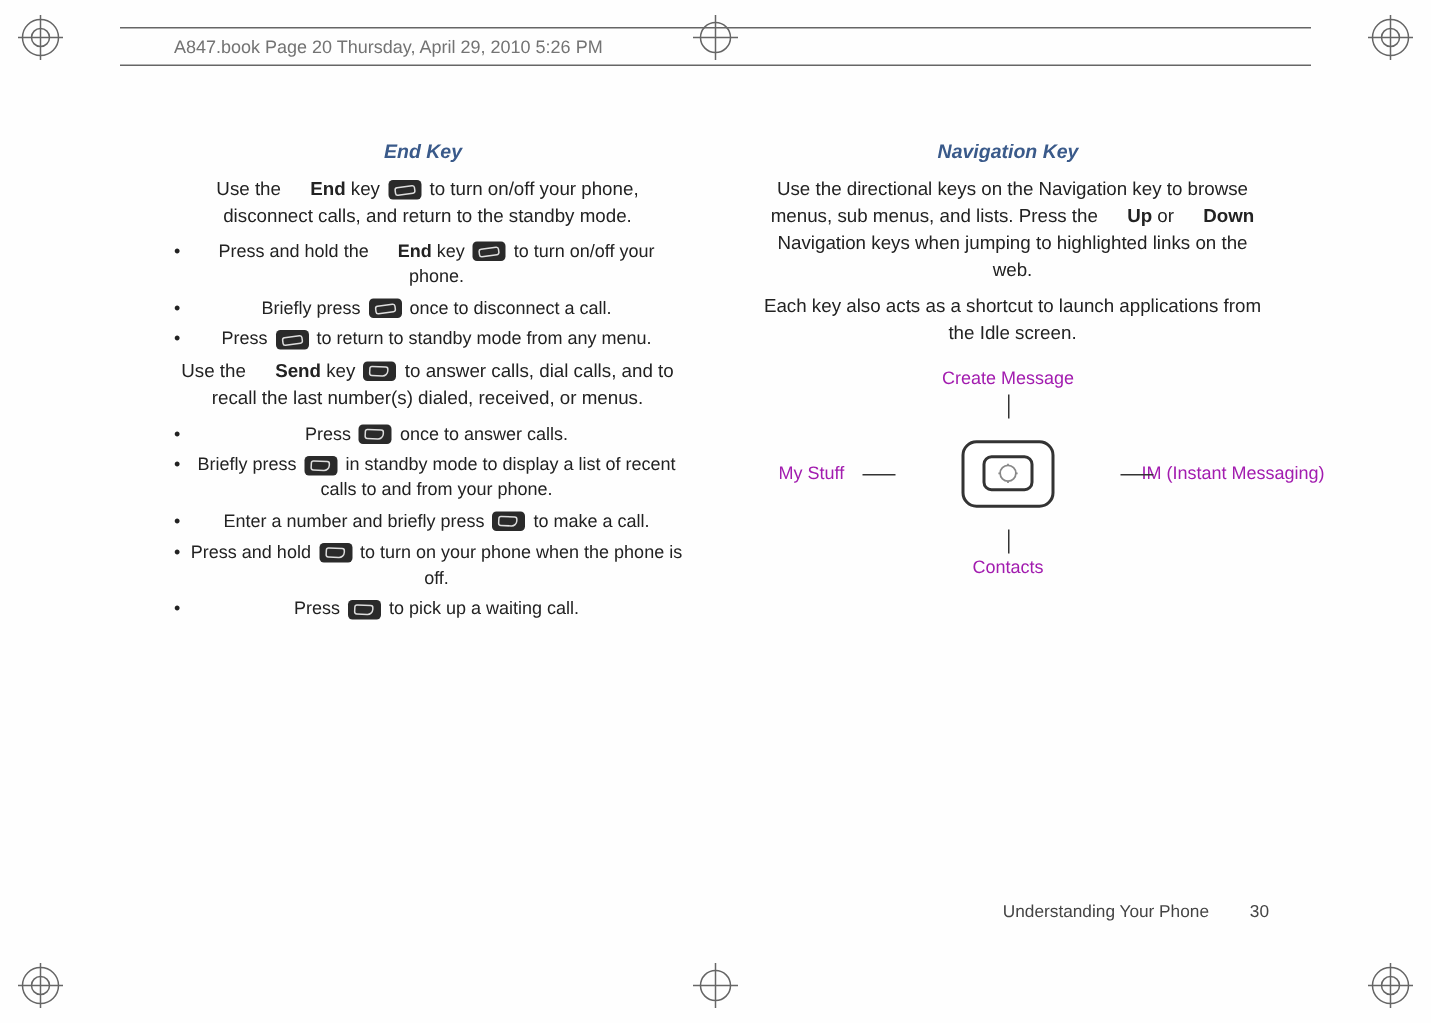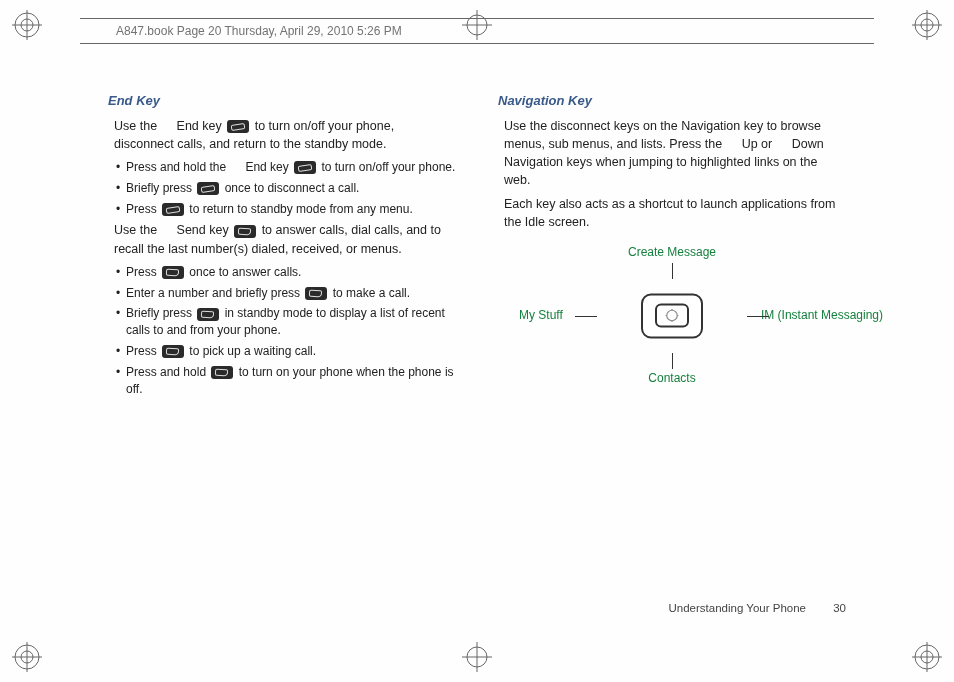--- a/index.html
+++ b/index.html
@@ -45,20 +45,21 @@
       color: #737373;
     }
     .content {
       position: absolute;
       top: 88px;
       left: 108px;
       right: 108px;
       bottom: 100px;
       display: flex;
       gap: 42px;
+      text-align: center;
     }
     .column {
       flex: 1;
       font-size: 12.5px;
       line-height: 1.45;
       color: #222;
     }
     .section-heading {
       font-style: italic;
       font-weight: bold;
@@ -114,21 +115,21 @@
       position: absolute;
       left: 4px;
       top: 3px;
       width: 11px;
       height: 5px;
       border: 1px solid #ddd;
       border-radius: 2px 2px 4px 2px;
       transform: rotate(3deg);
     }
     b.inline {
-      font-weight: normal;
+      font-weight: bold;
       padding-left: 16px;
     }
     .nav-diagram {
       position: relative;
       width: 250px;
       height: 140px;
       margin: 14px auto 0;
     }
     .nav-center {
       position: absolute;
@@ -151,21 +152,21 @@
       border-radius: 6px;
       display: flex;
       align-items: center;
       justify-content: center;
       font-size: 10px;
       color: #666;
     }
     .nav-label {
       position: absolute;
       font-size: 12px;
-      color: #15803d;
+      color: #a21caf;
       white-space: nowrap;
     }
     .nav-top { top: -2px; left: 50%; transform: translateX(-50%); }
     .nav-bottom { bottom: -2px; left: 50%; transform: translateX(-50%); }
     .nav-left { left: -28px; top: 50%; transform: translateY(-50%); }
     .nav-right { right: -86px; top: 50%; transform: translateY(-50%); }
     .nav-line {
       position: absolute;
       background: #333;
     }
@@ -249,31 +250,31 @@
       <li><span>Press and hold the </span><b class="inline">End</b><span> key </span><span class="key-icon end"></span><span> to turn on/off your phone.</span></li>
       <li><span>Briefly press </span><span class="key-icon end"></span><span> once to disconnect a call.</span></li>
       <li><span>Press </span><span class="key-icon end"></span><span> to return to standby mode from any menu.</span></li>
     </ul>
 
     <p class="para">
       <span>Use the </span><b class="inline">Send</b><span> key </span><span class="key-icon send"></span><span> to answer calls, dial calls, and to recall the last number(s) dialed, received, or menus.</span>
     </p>
     <ul class="bullet-list">
       <li><span>Press </span><span class="key-icon send"></span><span> once to answer calls.</span></li>
+      <li><span>Briefly press </span><span class="key-icon send"></span><span> in standby mode to display a list of recent calls to and from your phone.</span></li>
       <li><span>Enter a number and briefly press </span><span class="key-icon send"></span><span> to make a call.</span></li>
-      <li><span>Briefly press </span><span class="key-icon send"></span><span> in standby mode to display a list of recent calls to and from your phone.</span></li>
+      <li><span>Press and hold </span><span class="key-icon send"></span><span> to turn on your phone when the phone is off.</span></li>
       <li><span>Press </span><span class="key-icon send"></span><span> to pick up a waiting call.</span></li>
-      <li><span>Press and hold </span><span class="key-icon send"></span><span> to turn on your phone when the phone is off.</span></li>
     </ul>
   </div>
 
   <div class="column">
     <div class="section-heading">Navigation Key</div>
     <p class="para">
-      <span>Use the disconnect keys on the Navigation key to browse menus, sub menus, and lists. Press the </span><b class="inline">Up</b><span> or </span><b class="inline">Down</b><span> Navigation keys when jumping to highlighted links on the web.</span>
+      <span>Use the directional keys on the Navigation key to browse menus, sub menus, and lists. Press the </span><b class="inline">Up</b><span> or </span><b class="inline">Down</b><span> Navigation keys when jumping to highlighted links on the web.</span>
     </p>
     <p class="para">Each key also acts as a shortcut to launch applications from the Idle screen.</p>
 
     <div class="nav-diagram">
       <div class="nav-label nav-top">Create Message</div>
       <div class="nav-label nav-left">My Stuff</div>
       <div class="nav-label nav-right">IM (Instant Messaging)</div>
       <div class="nav-label nav-bottom">Contacts</div>
       <div class="nav-line v-top"></div>
       <div class="nav-line v-bottom"></div>

